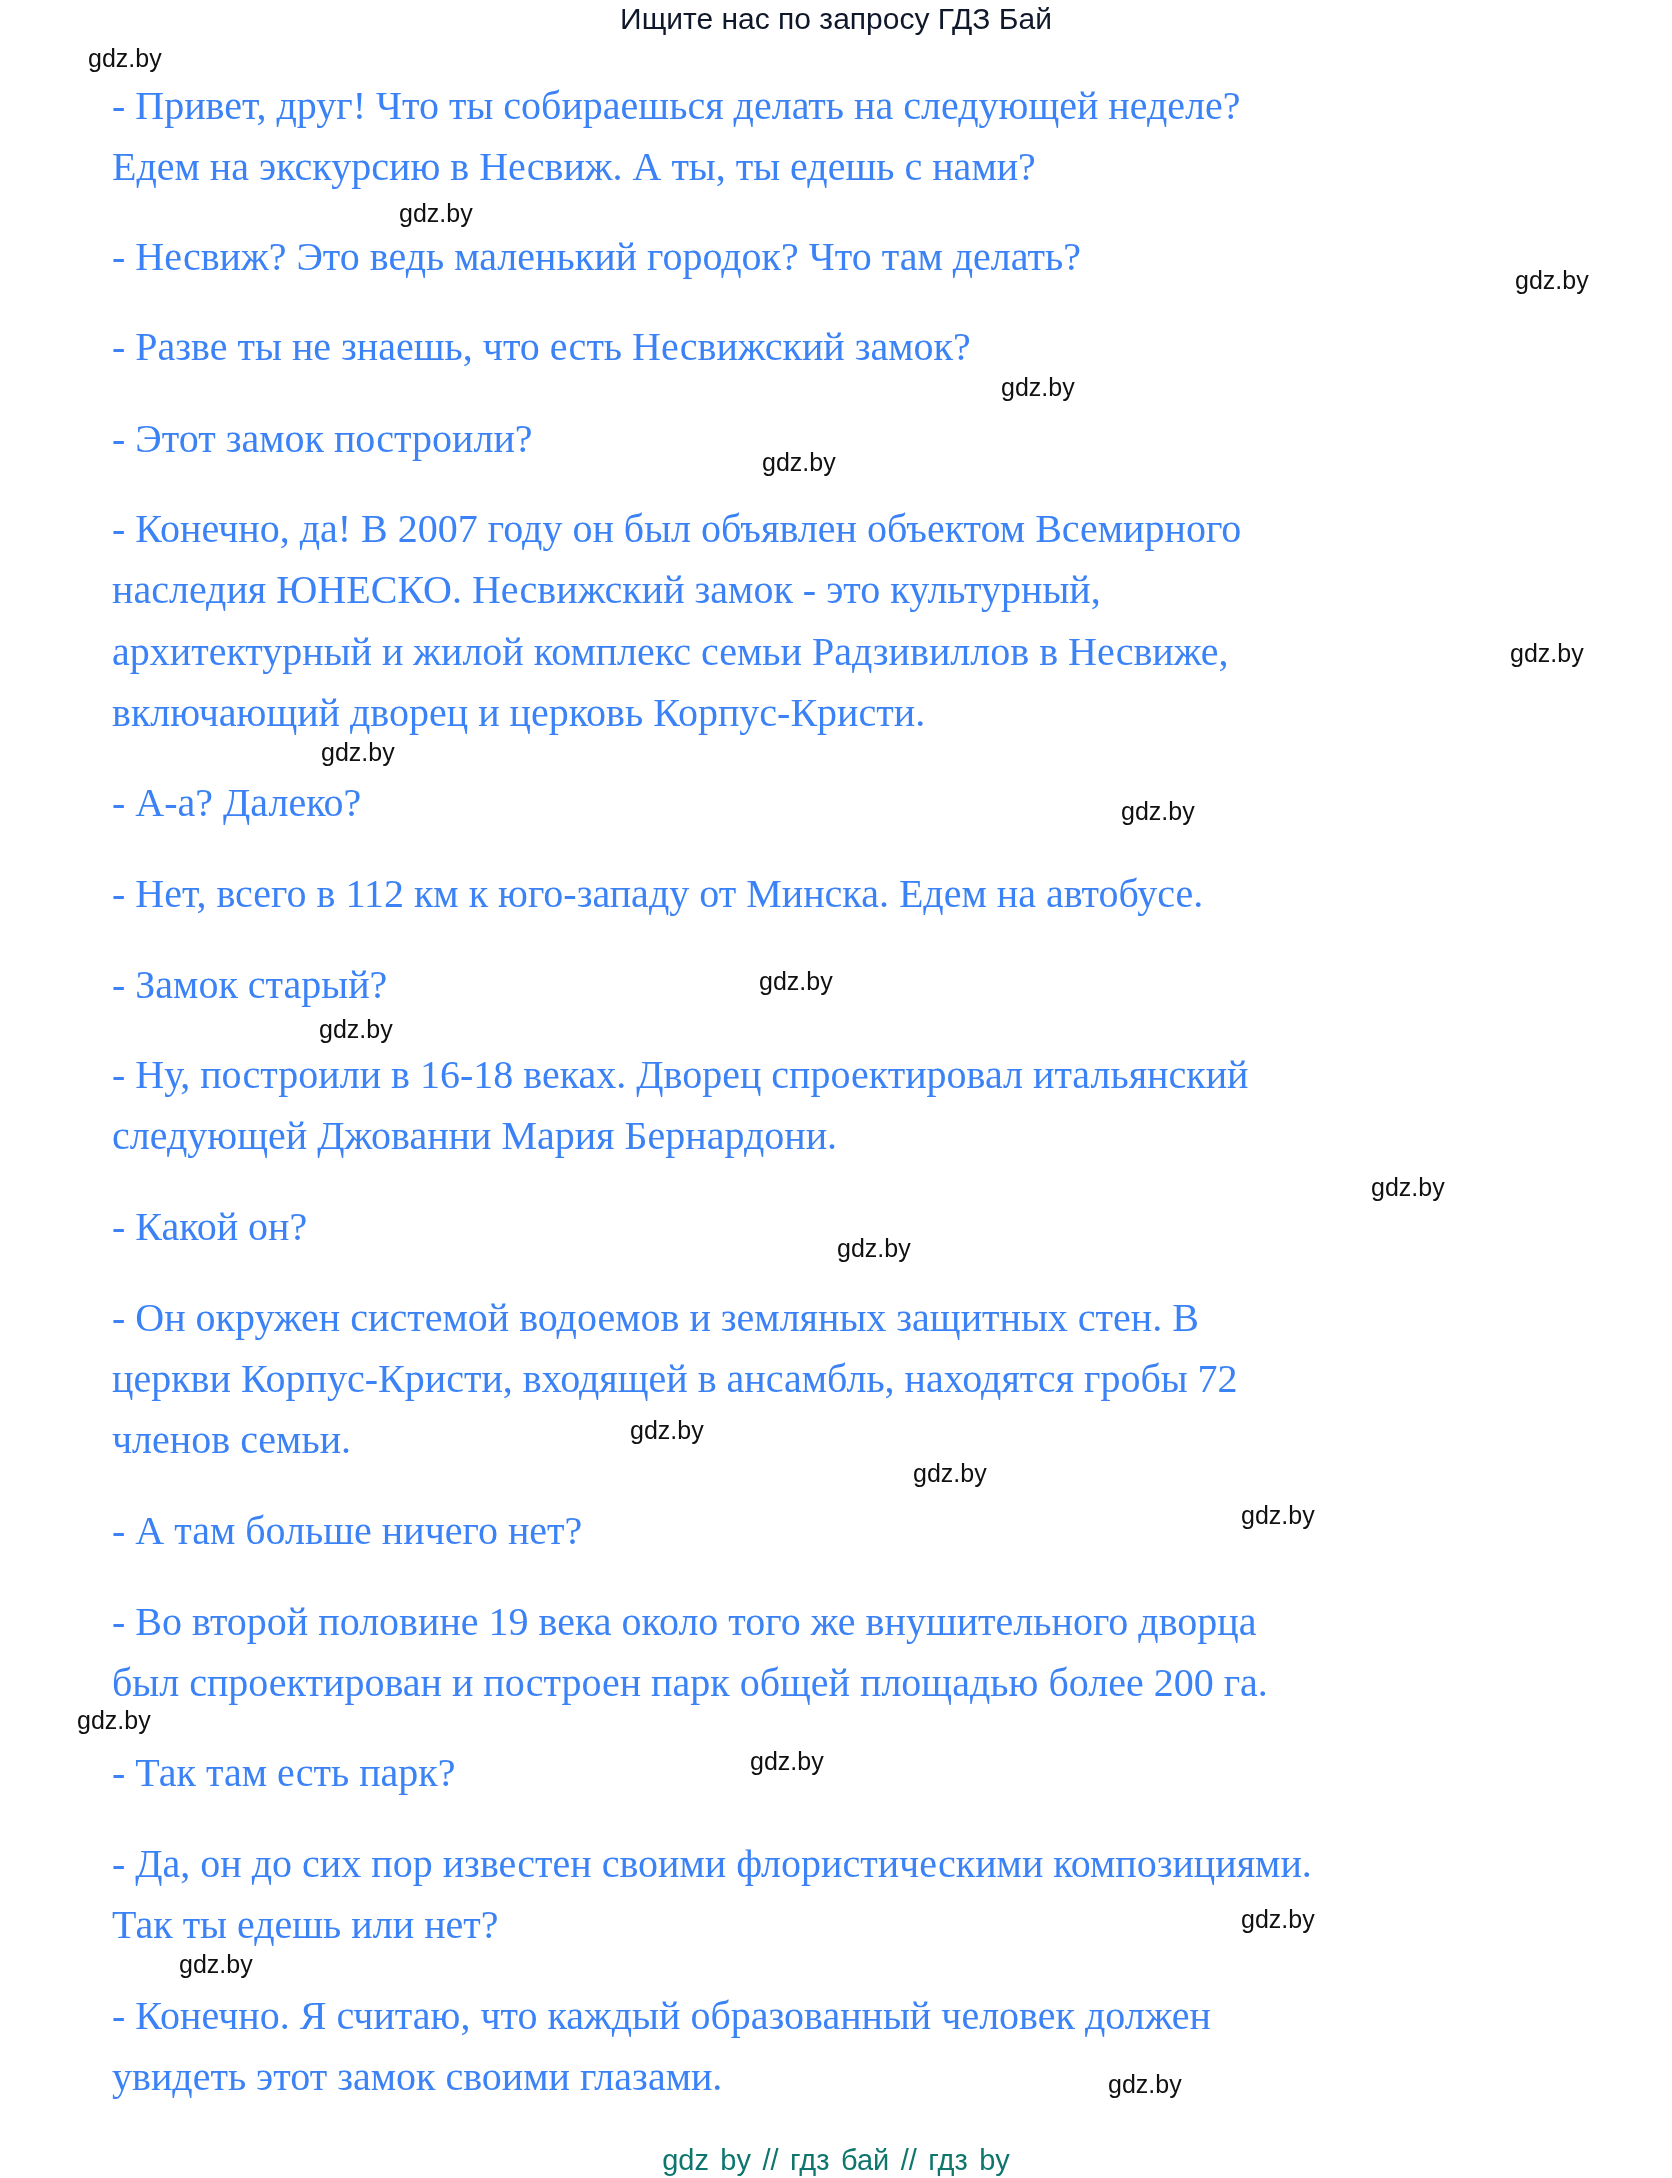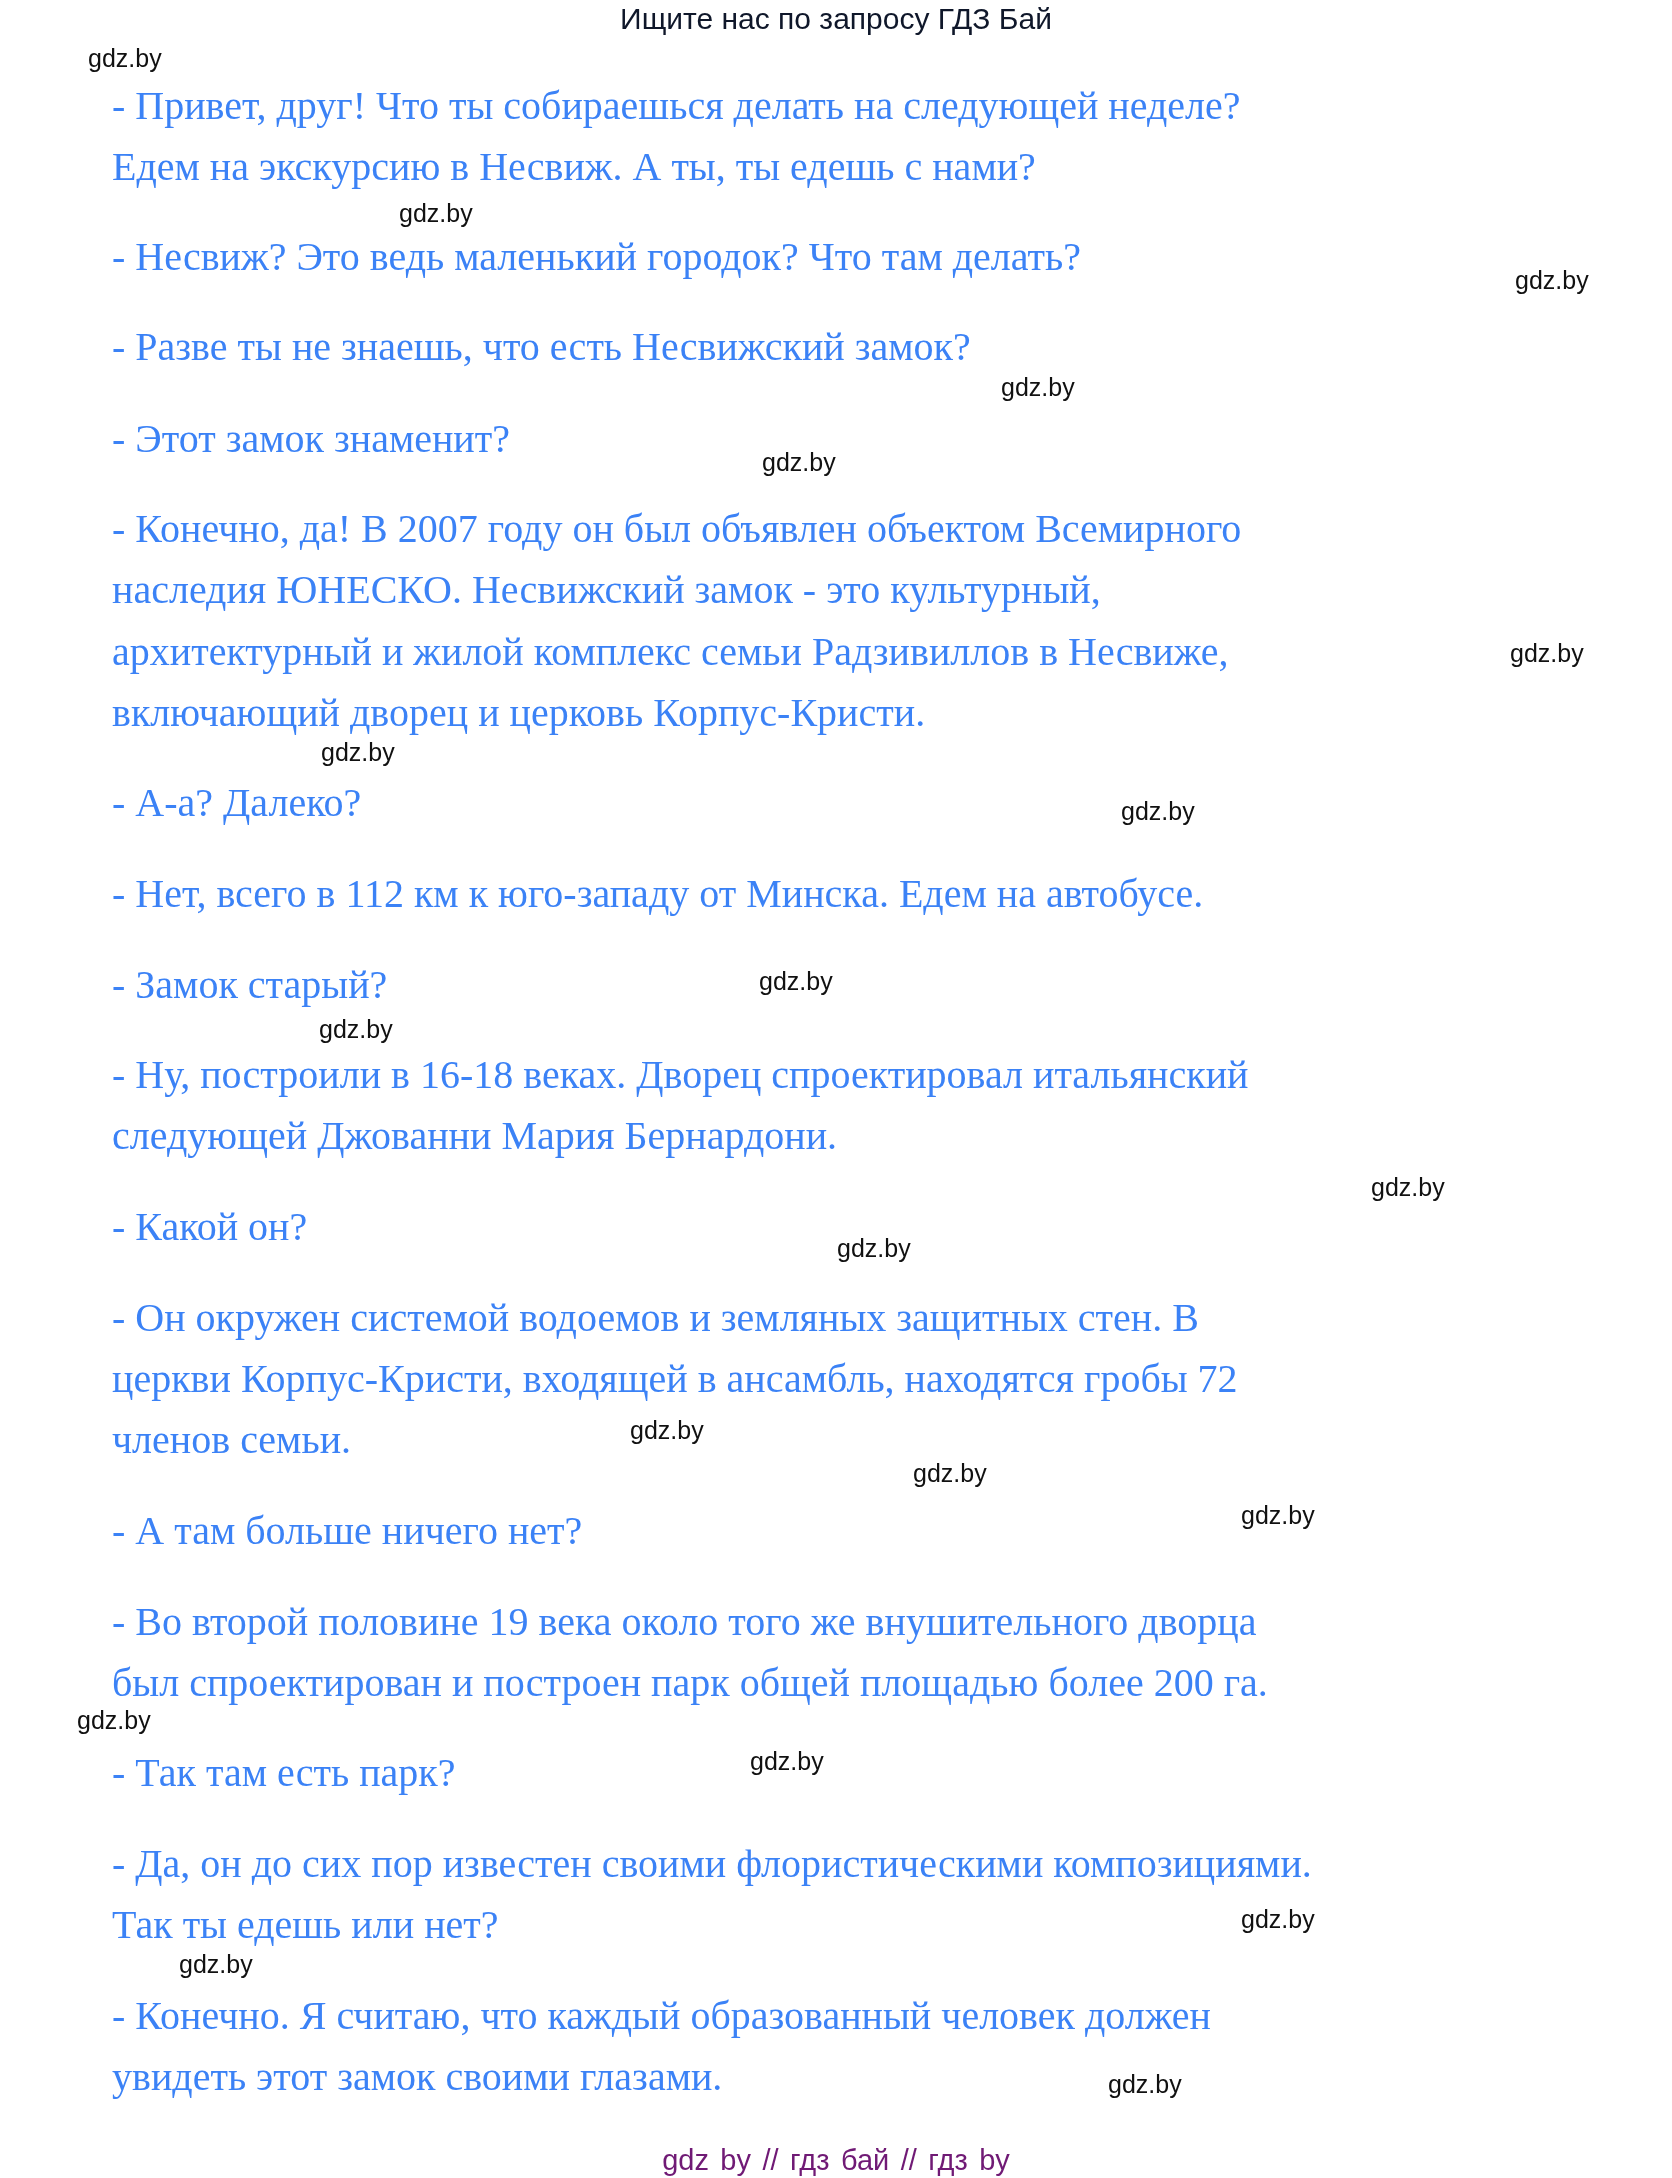--- a/index.html
+++ b/index.html
@@ -15,34 +15,34 @@
     color: #3b82f6;
   }
   .wm {
     position: absolute; white-space: nowrap;
     font-family: Liberation Sans, sans-serif; font-size: 25px; line-height: 27px;
     color: #111111;
   }
   .footer {
     position: absolute; left: 0; width: 1672px; top: 2143px; text-align: center;
     font-family: "Liberation Sans", sans-serif; font-size: 29px; line-height: 34px;
-    color: #701a75; word-spacing: 3.4px;
+    color: #0f766e; word-spacing: 3.4px;
   }
 </style>
 </head>
 <body>
 
 <div class="header">Ищите нас по запросу ГДЗ Бай</div>
 
 <div>
   <div class="line" style="top:78px">- Привет, друг! Что ты собираешься делать на следующей неделе?</div>
   <div class="line" style="top:139px">Едем на экскурсию в Несвиж. А ты, ты едешь с нами?</div>
   <div class="line" style="top:229px">- Несвиж? Это ведь маленький городок? Что там делать?</div>
   <div class="line" style="top:319px">- Разве ты не знаешь, что есть Несвижский замок?</div>
-  <div class="line" style="top:411px">- Этот замок знаменит?</div>
+  <div class="line" style="top:411px">- Этот замок построили?</div>
   <div class="line" style="top:501px">- Конечно, да! В 2007 году он был объявлен объектом Всемирного</div>
   <div class="line" style="top:562px">наследия ЮНЕСКО. Несвижский замок - это культурный,</div>
   <div class="line" style="top:624px">архитектурный и жилой комплекс семьи Радзивиллов в Несвиже,</div>
   <div class="line" style="top:685px">включающий дворец и церковь Корпус-Кристи.</div>
   <div class="line" style="top:775px">- А-а? Далеко?</div>
   <div class="line" style="top:866px">- Нет, всего в 112 км к юго-западу от Минска. Едем на автобусе.</div>
   <div class="line" style="top:957px">- Замок старый?</div>
   <div class="line" style="top:1047px">- Ну, построили в 16-18 веках. Дворец спроектировал итальянский</div>
   <div class="line" style="top:1108px">следующей Джованни Мария Бернардони.</div>
   <div class="line" style="top:1199px">- Какой он?</div>

